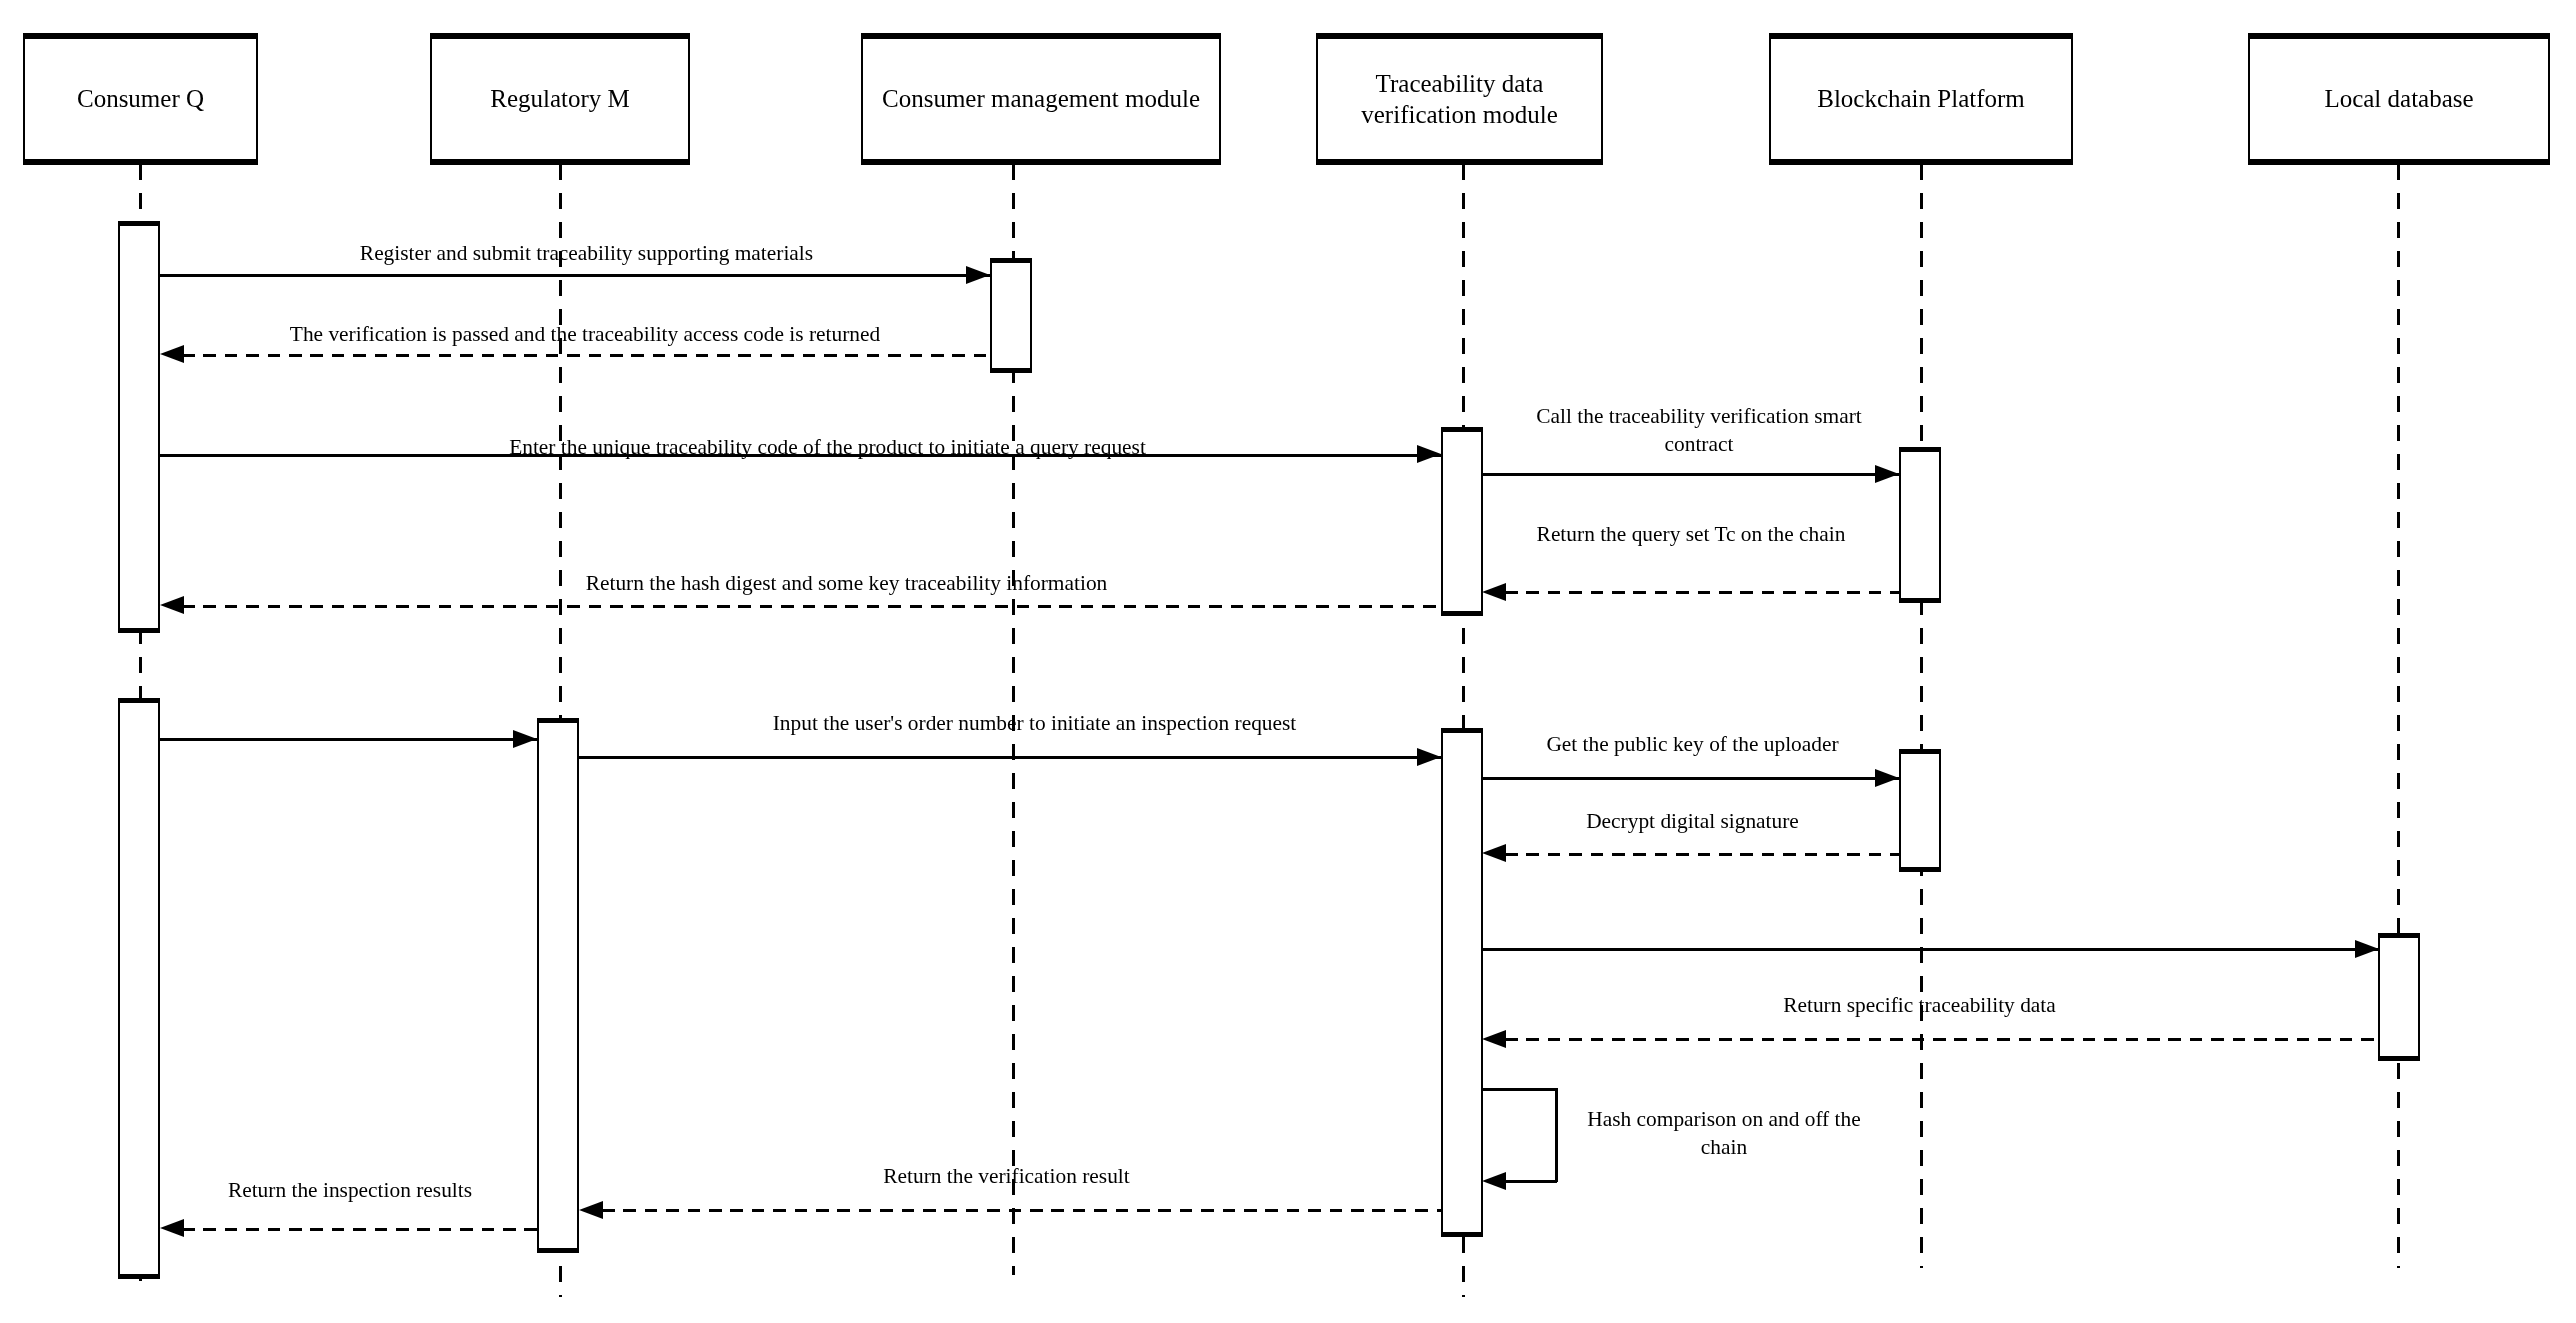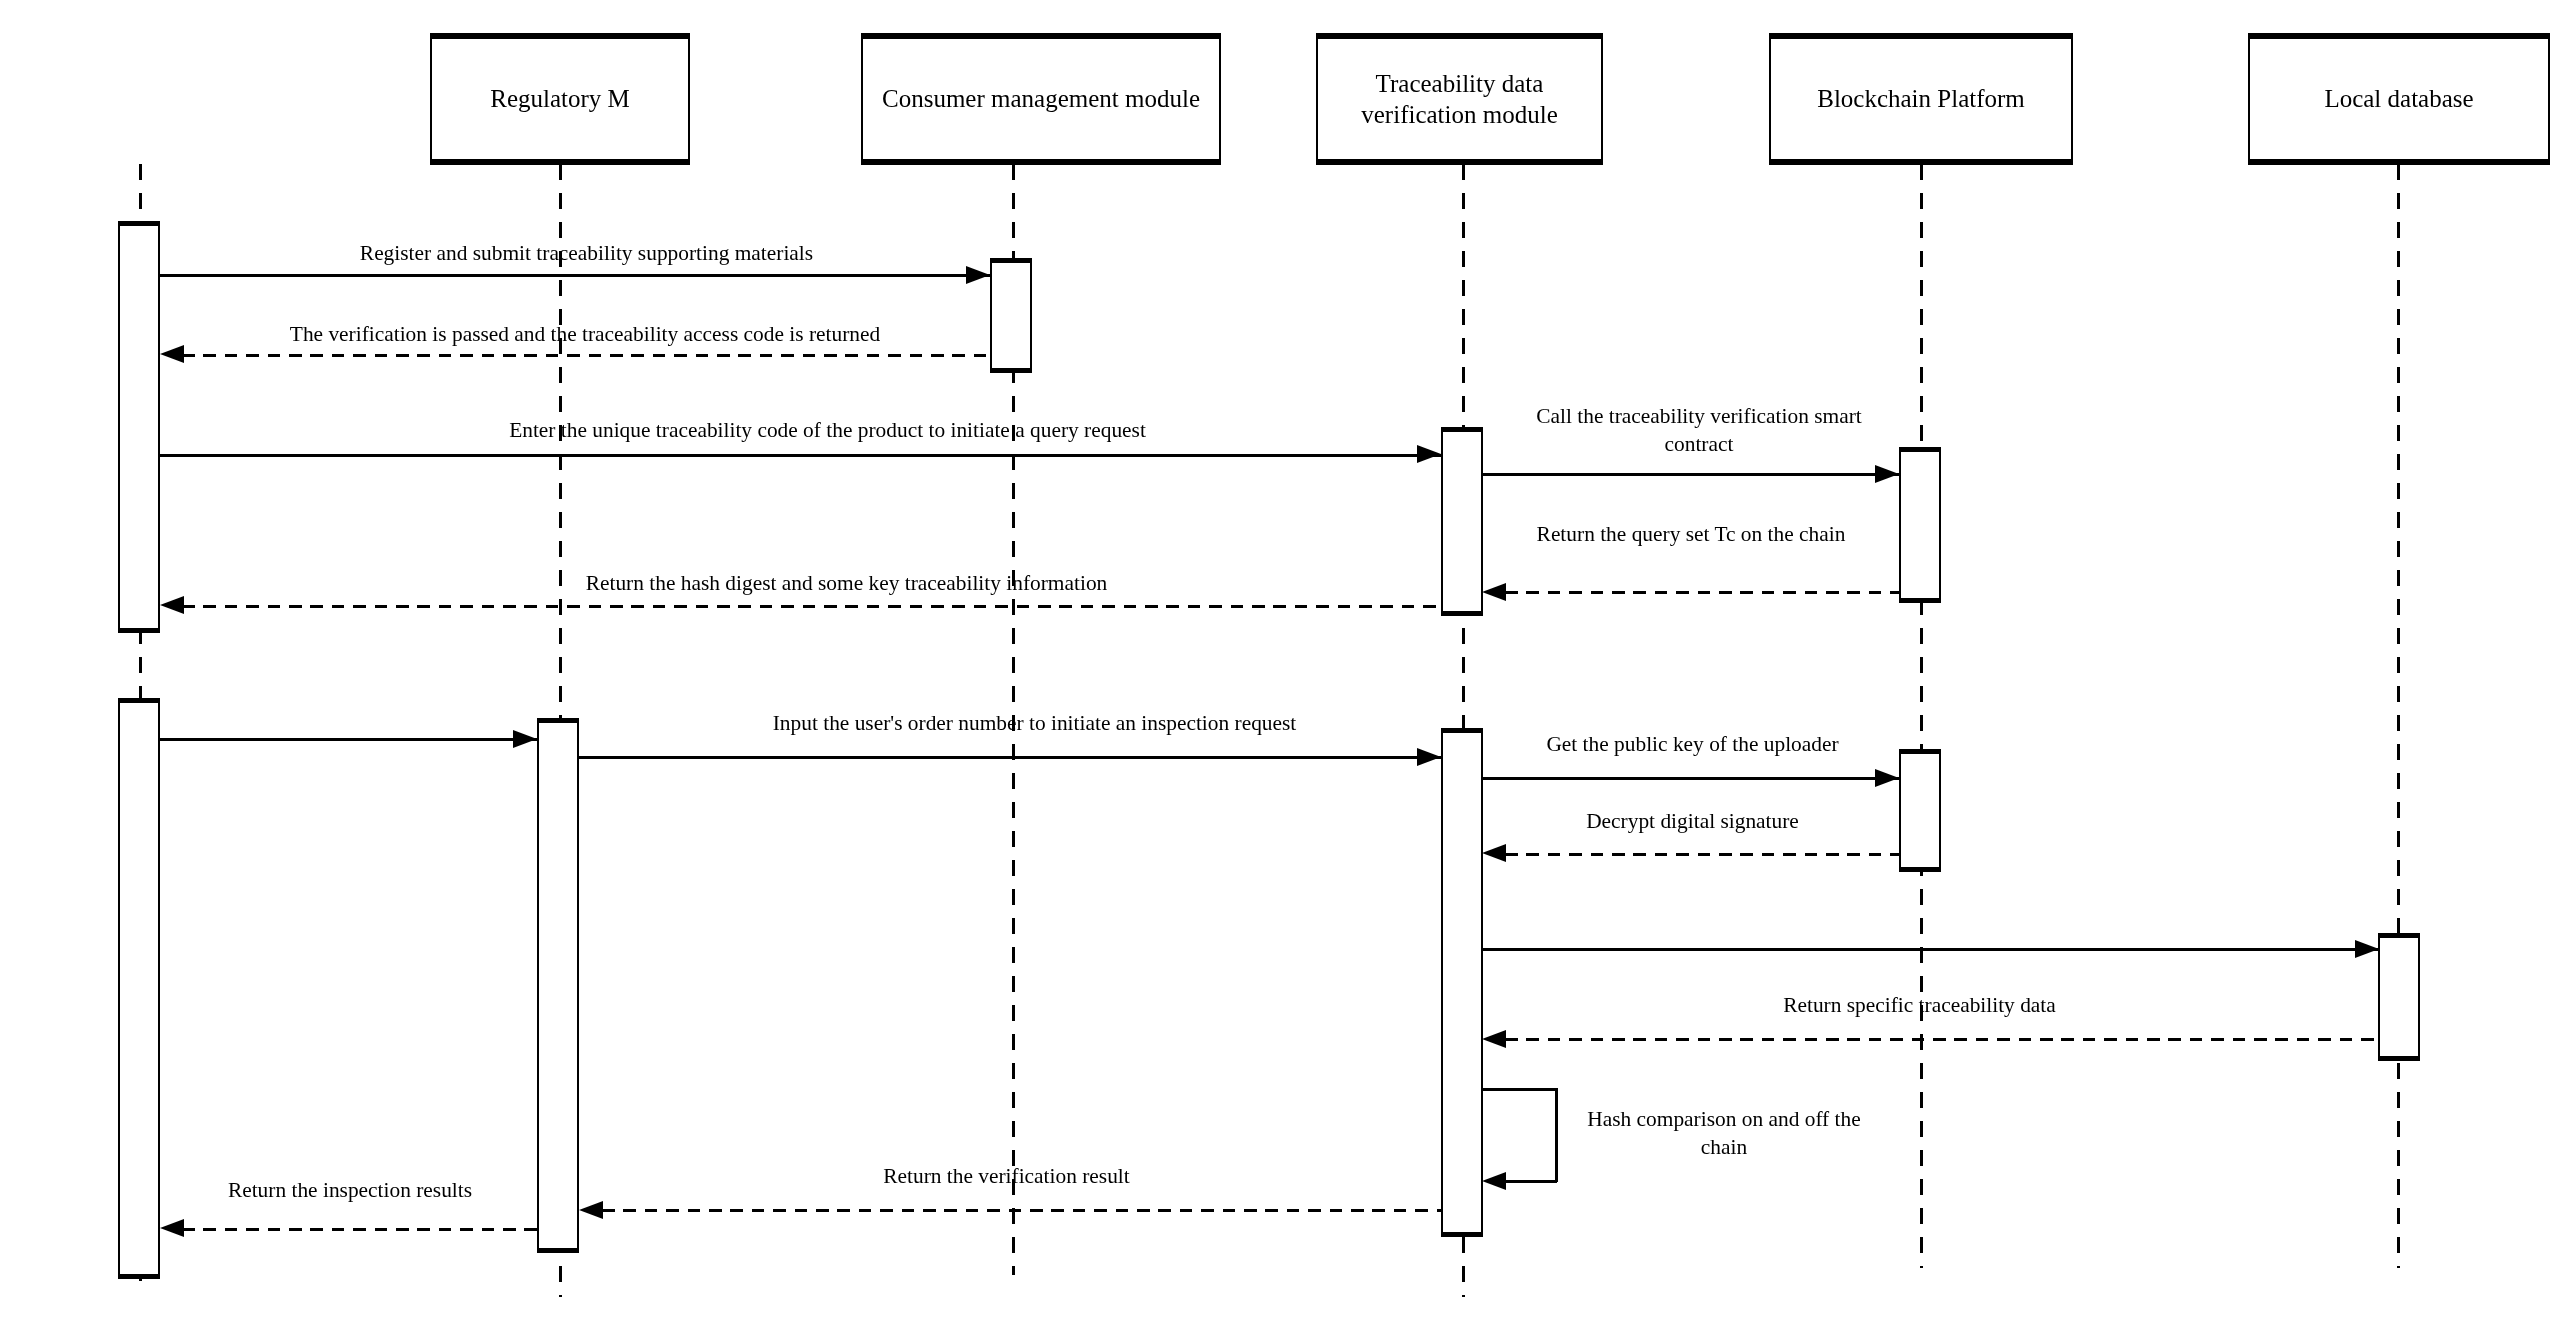--- a/index.html
+++ b/index.html
@@ -41,20 +41,23 @@
 
 <div id="stage">
 
   <div class="lifeline" style="left:139px;top:164px;height:1117px"></div>
   <div class="lifeline" style="left:559px;top:164px;height:1133px"></div>
   <div class="lifeline" style="left:1012px;top:164px;height:1111px"></div>
   <div class="lifeline" style="left:1462px;top:164px;height:1133px"></div>
   <div class="lifeline" style="left:1920px;top:164px;height:1104px"></div>
   <div class="lifeline" style="left:2397px;top:164px;height:1104px"></div>
 
+  <div class="actor-box" style="left:23px;width:235px">
+    <span>Consumer Q</span>
+  </div>
   <div class="actor-box" style="left:430px;width:260px">
     <span>Regulatory M</span>
   </div>
   <div class="actor-box" style="left:861px;width:360px">
     <span>Consumer management module</span>
   </div>
   <div class="actor-box" style="left:1316px;width:287px">
     <span>Traceability data verification module</span>
   </div>
   <div class="actor-box" style="left:1769px;width:304px">
@@ -77,21 +80,21 @@
   <div class="line-solid" style="left:160px;top:274px;width:831px"></div>
   <div class="arr-r" style="left:966px;top:266px"></div>
   <div class="msg-label" style="left:146px;top:240px;width:881px">Register and submit traceability supporting materials</div>
 
   <div class="arr-l" style="left:160px;top:345px"></div>
   <div class="line-dashed" style="left:182px;top:354px;width:808px"></div>
   <div class="msg-label" style="left:113px;top:321px;width:944px">The verification is passed and the traceability access code is returned</div>
 
   <div class="line-solid" style="left:160px;top:454px;width:1281px"></div>
   <div class="arr-r" style="left:1417px;top:445px"></div>
-  <div class="msg-label" style="left:321px;top:417px;width:1013px">Enter the unique traceability code of the product to initiate a query request</div>
+  <div class="msg-label" style="left:321px;top:434px;width:1013px">Enter the unique traceability code of the product to initiate a query request</div>
 
   <div class="line-solid" style="left:1482px;top:473px;width:417px"></div>
   <div class="arr-r" style="left:1875px;top:465px"></div>
   <div class="msg-label" style="left:1510px;top:403px;width:378px">Call the traceability verification smart contract</div>
 
   <div class="arr-l" style="left:1482px;top:583px"></div>
   <div class="line-dashed" style="left:1505px;top:591px;width:394px"></div>
   <div class="msg-label" style="left:1521px;top:521px;width:340px">Return the query set Tc on the chain</div>
 
   <div class="arr-l" style="left:160px;top:596px"></div>

